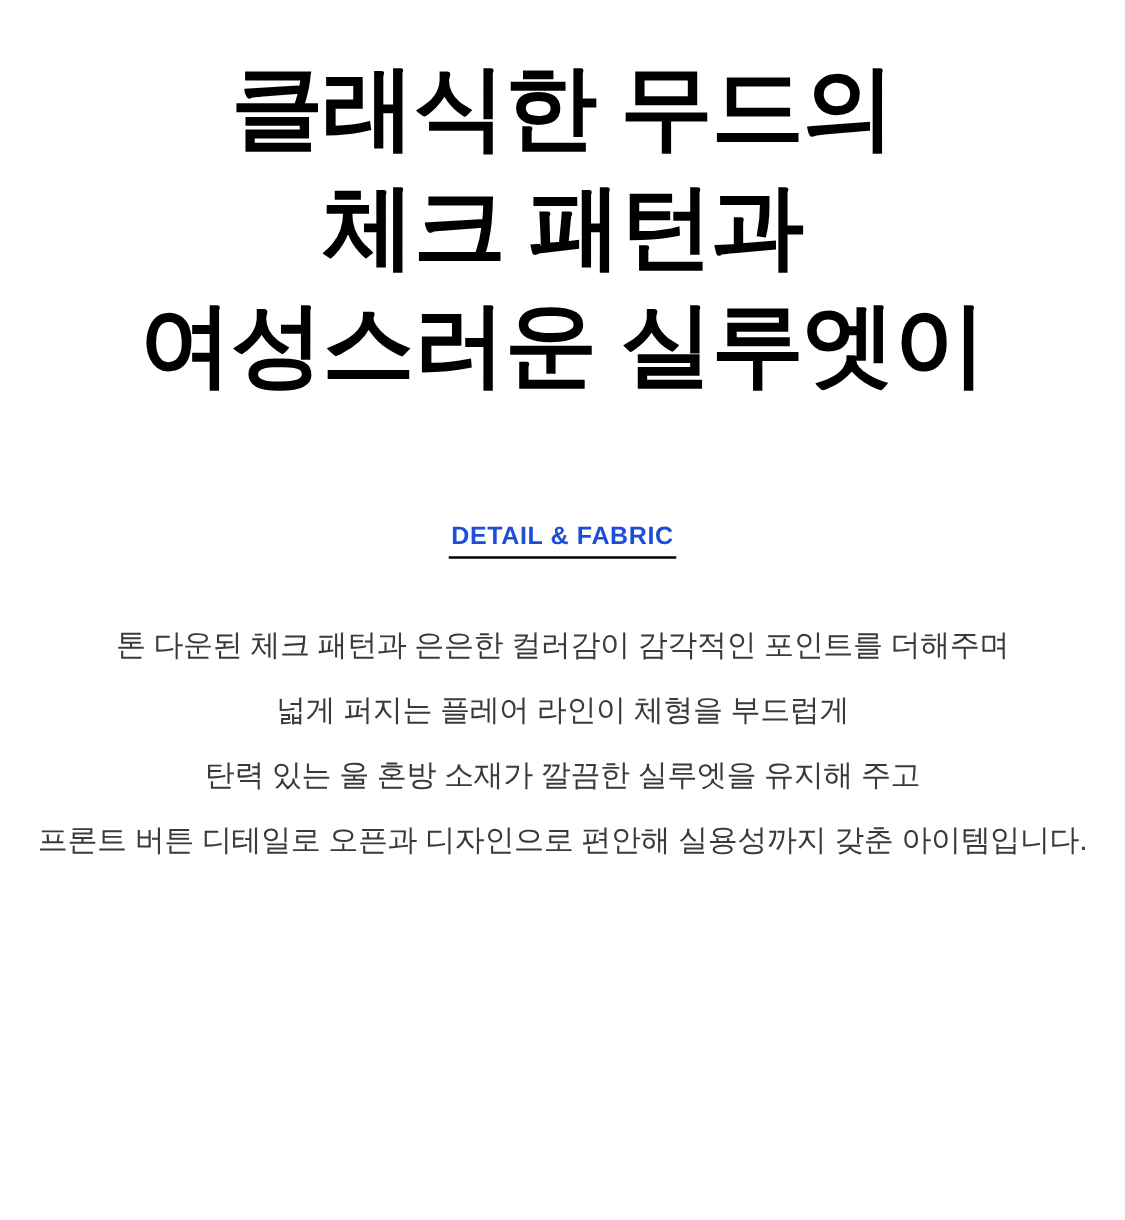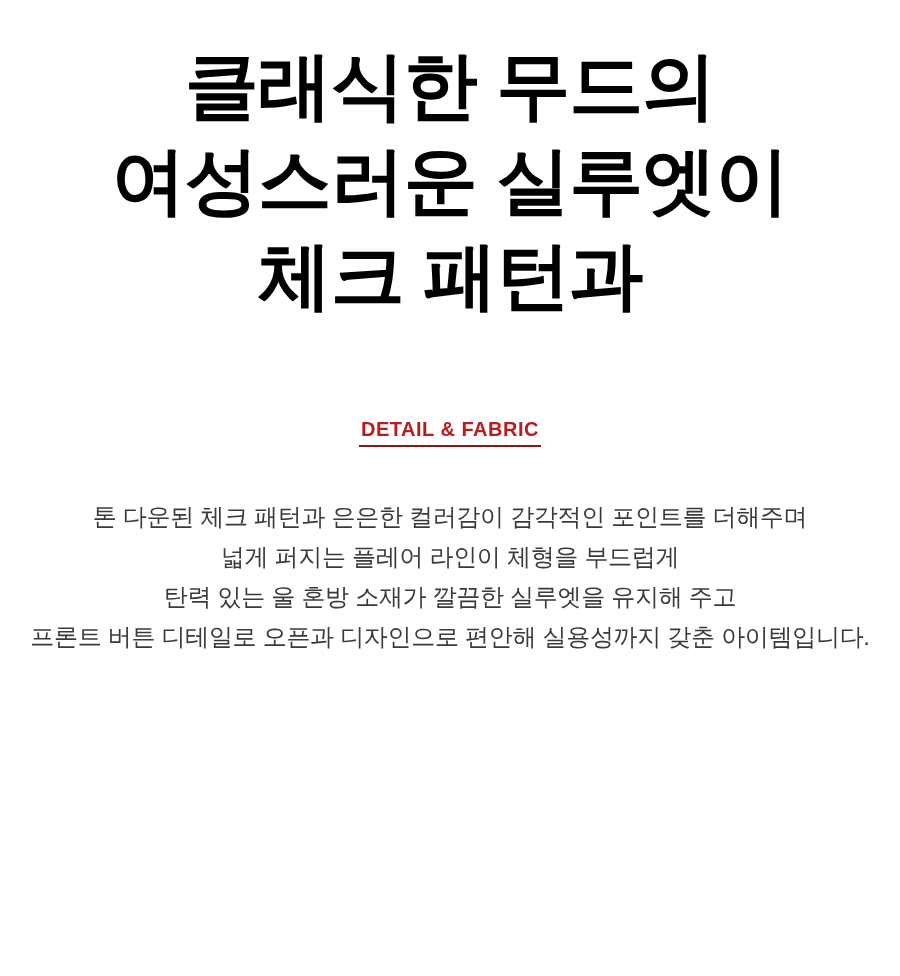--- a/index.html
+++ b/index.html
@@ -32,48 +32,48 @@
   }
   .section-label-wrap {
     margin-top: 95px;
     line-height: 1;
   }
   .section-label {
     display: inline-block;
     font-size: 20px;
     line-height: 22px;
     font-weight: 700;
-    color: #b91c1c;
+    color: #1d4ed8;
     letter-spacing: 0.5px;
     padding: 0 2px 5px 2px;
-    border-bottom: 2px solid #7f1d1d;
+    border-bottom: 2px solid #000000;
     white-space: nowrap;
   }
   .description {
     margin: 50px 0 0 0;
   }
   .desc-line {
-    margin: 0;
+    margin: 12px;
     font-size: 24px;
     line-height: 40px;
     font-weight: 400;
     color: #3a3a3a;
     letter-spacing: -0.3px;
     white-space: nowrap;
   }
 </style>
 </head>
 <body>
 
 <div class="page">
 
   <header class="title-block">
     <div class="title-line">클래식한 무드의</div>
+    <div class="title-line">체크 패턴과</div>
     <div class="title-line">여성스러운 실루엣이</div>
-    <div class="title-line">체크 패턴과</div>
   </header>
 
   <div class="section-label-wrap">
     <span class="section-label">DETAIL &amp; FABRIC</span>
   </div>
 
   <section class="description">
     <p class="desc-line">톤 다운된 체크 패턴과 은은한 컬러감이 감각적인 포인트를 더해주며</p>
     <p class="desc-line">넓게 퍼지는 플레어 라인이 체형을 부드럽게</p>
     <p class="desc-line">탄력 있는 울 혼방 소재가 깔끔한 실루엣을 유지해 주고</p>

